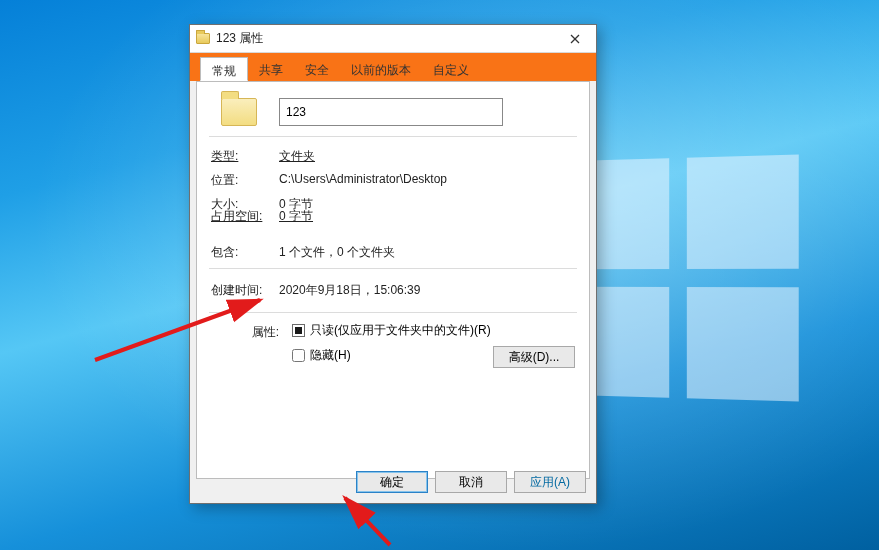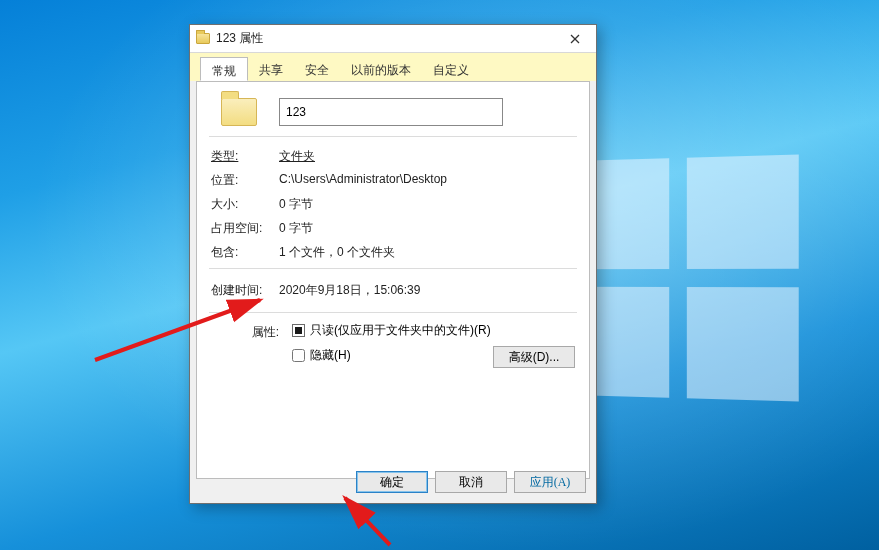--- a/index.html
+++ b/index.html
@@ -78,21 +78,21 @@
       height: 28px;
       display: flex;
       align-items: center;
       justify-content: center;
       font-size: 14px;
       color: #333;
     }
     .tabs {
       display: flex;
       padding: 4px 4px 0 10px;
-      background: #fef9c3;
+      background: #f97316;
       position: relative;
       height: 28px;
     }
     .tabs .tab {
       padding: 5px 11px 4px;
       font-size: 12px;
       color: #333;
       background: transparent;
       position: relative;
       cursor: pointer;
@@ -164,21 +164,21 @@
       left: 14px;
       right: 14px;
       display: flex;
       font-size: 12px;
       color: #222;
     }
     .row .lbl { width: 68px; }
     .r-type { top: 66px; text-decoration: underline; }
     .r-loc  { top: 90px; }
     .r-size { top: 114px; }
-    .r-disk { top: 138px; }
+    .r-disk { top: 126px; text-decoration: underline; }
     .r-cont { top: 162px; }
     .r-ctime{ top: 200px; }
     .r-attr { top: 242px; text-align: right; }
     .attr-area {
       position: absolute;
       left: 82px;
       top: 240px;
       right: 14px;
     }
     .chk {
@@ -223,21 +223,21 @@
       position: absolute;
       bottom: 10px;
       right: 10px;
       display: flex;
       gap: 7px;
     }
     .btn-row button {
       width: 72px;
       height: 22px;
       font-size: 12px;
-      font-family: Liberation Serif, serif;
+      font-family: Liberation Sans, sans-serif;
       border: 1px solid #a8a8a8;
       background: #e9e9e9;
       cursor: pointer;
     }
     .btn-row button.primary {
       border: 1px solid #2b82c7;
       box-shadow: 0 0 0 1px #87c4ec inset;
     }
     .btn-row button:disabled {
       color: #0369a1;

